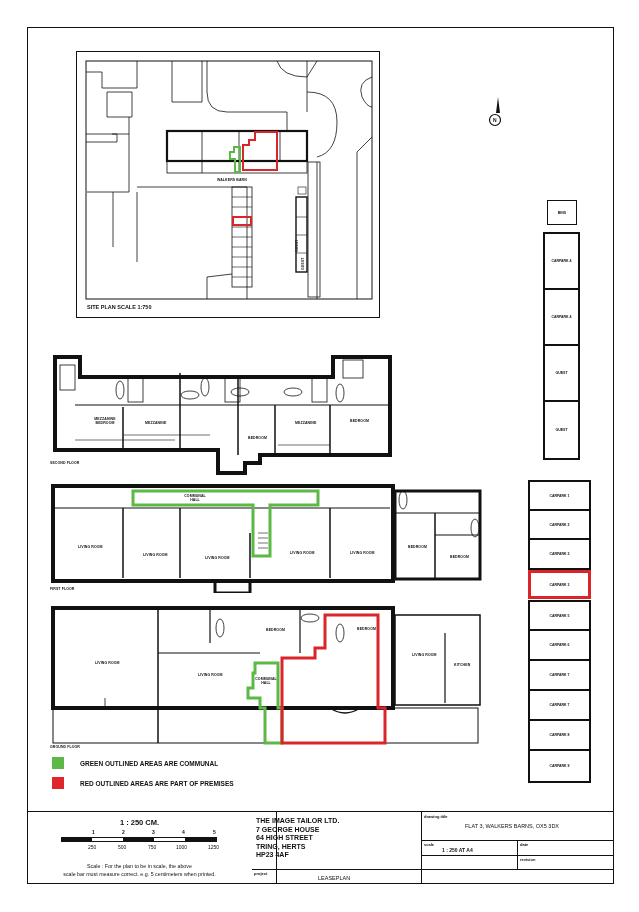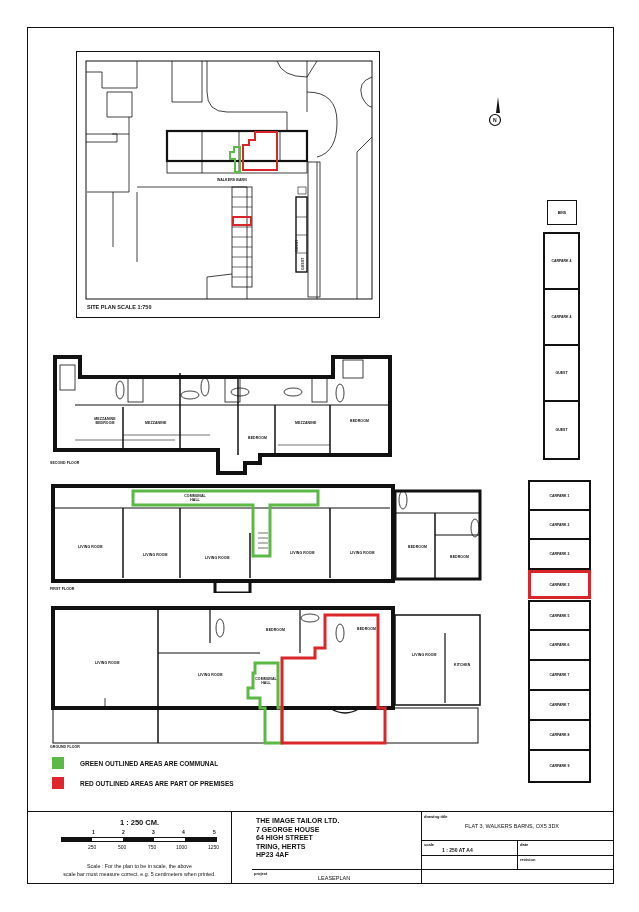--- a/index.html
+++ b/index.html
@@ -228,21 +228,21 @@
     <span>CARPARK 9</span>
   </div>
 
 <div class="legend-sw" style="left:52px;top:757px;background:#5cb946;"></div>
 <div class="legend-txt" style="left:80px;top:760px;">GREEN OUTLINED AREAS ARE COMMUNAL</div>
 <div class="legend-sw" style="left:52px;top:777px;background:#e0262b;"></div>
 <div class="legend-txt" style="left:80px;top:780px;">RED OUTLINED AREAS ARE PART OF PREMISES</div>
 
 <div class="tb">
 
-  <div class="tb-cell" style="left:0;top:0;width:205px;height:72px;border-right:1px solid #111;">
+  <div class="tb-cell" style="left:0;top:0;width:250px;height:72px;border-right:1px solid #111;">
     <div style="position:absolute;left:0;width:225px;top:6px;text-align:center;font-size:7.5px;font-weight:bold;">1 : 250 CM.</div>
     <div style="position:absolute;left:33px;top:17px;width:190px;height:8px;font-size:5px;font-weight:bold;">
       <span style="position:absolute;left:32px;">1</span>
       <span style="position:absolute;left:62px;">2</span>
       <span style="position:absolute;left:92px;">3</span>
       <span style="position:absolute;left:122px;">4</span>
       <span style="position:absolute;left:153px;">5</span>
     </div>
     <div style="position:absolute;left:34px;top:25px;width:156px;height:5px;background:#111;">
       <div style="position:absolute;left:31px;top:1px;width:31px;height:3px;background:#fff;"></div>

